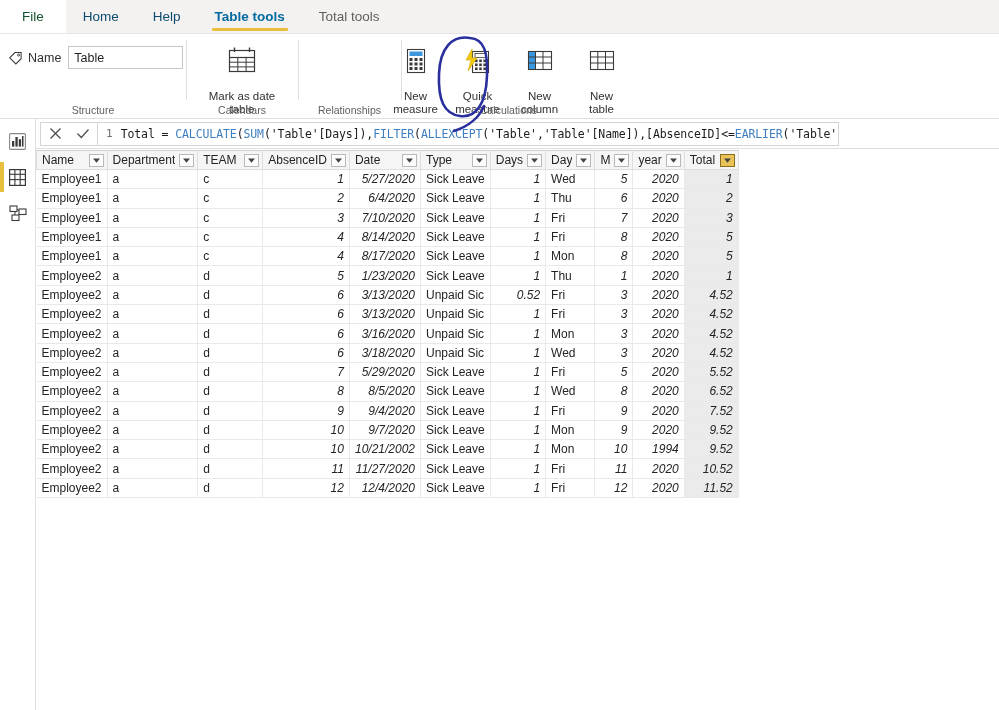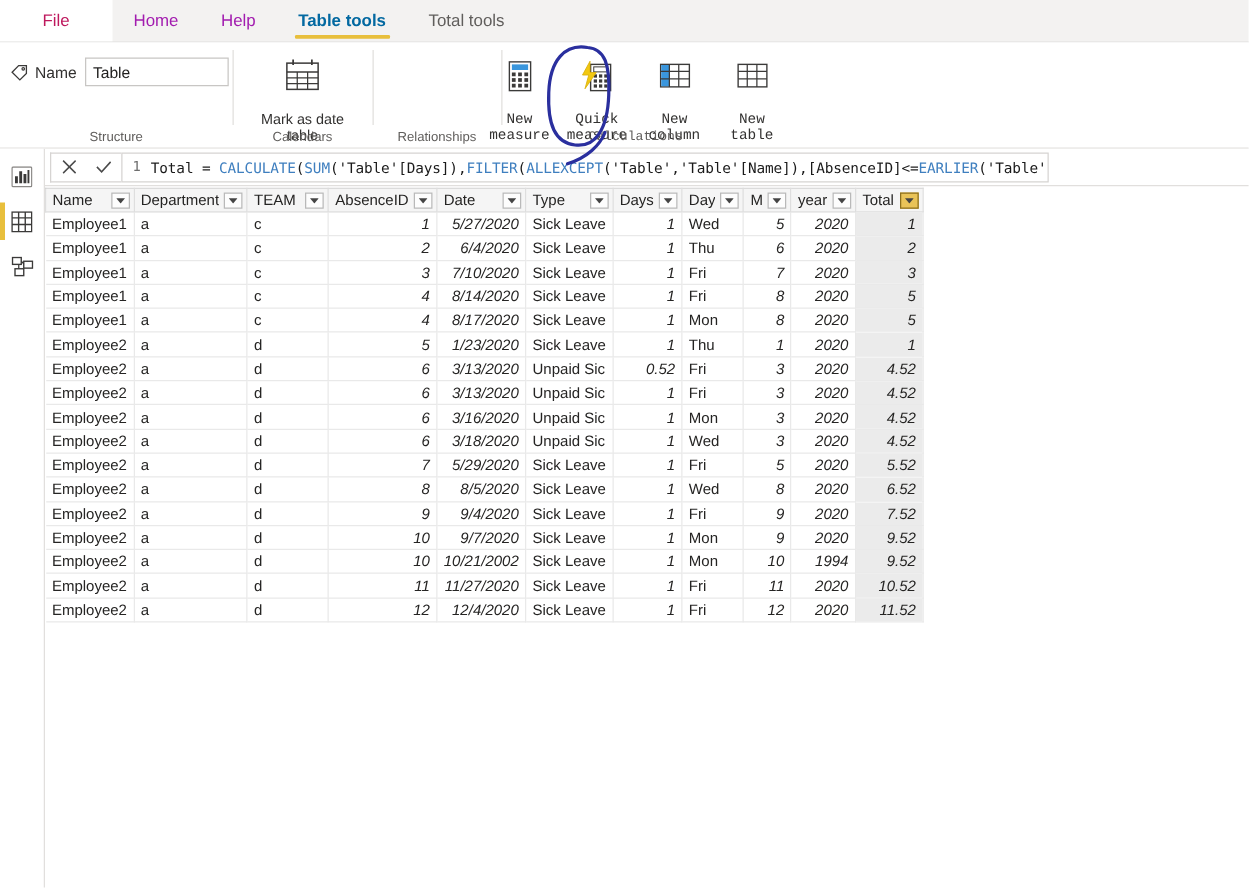--- a/index.html
+++ b/index.html
@@ -18,29 +18,29 @@
     height: 34px;
     background: #f3f2f1;
     display: flex;
     align-items: stretch;
     border-bottom: 1px solid #e6e5e4;
   }
   .tab {
     display: flex; align-items: center;
     padding: 0 17px;
     font-size: 13.5px;
-    color: #a21caf;
+    color: #0c4a6e;
     position: relative;
     cursor: default;
     white-space: nowrap;
   }
   .tab.file {
     background: #ffffff;
-    color: #be185d;
-    padding: 0 34px;
+    color: #14532d;
+    padding: 0 22px;
   }
   .tab.active {
     color: #0369a1;
     font-weight: 600;
   }
   .tab.active::after {
     content: "";
     position: absolute;
     left: 14px; right: 14px; bottom: 2px;
     height: 3px;
@@ -321,21 +321,21 @@
 table</span>
       </div>
     </div>
     <div class="rgroup-label">Calendars</div>
   </div>
 
   <div class="rgroup" style="width:103px;">
     <div class="rgroup-label">Relationships</div>
   </div>
 
-  <div class="rgroup" style="width:215px;font-family:Liberation Mono, monospace;">
+  <div class="rgroup" style="width:215px;">
     <div class="rgroup-body" style="padding:0 2px;">
 
       <div class="rbtn mid">
         <span class="ic">
           <svg width="26" height="30" viewBox="0 0 26 30">
             <rect x="4.5" y="3.5" width="17" height="23" fill="#fff" stroke="#3b3a39" stroke-width="1.1"></rect>
             <rect x="6.5" y="5.5" width="13" height="4.5" fill="#3a96dd"></rect>
             <g fill="#3b3a39">
               <rect x="6.5" y="12" width="3" height="3"></rect>
                 <rect x="11.5" y="12" width="3" height="3"></rect>

